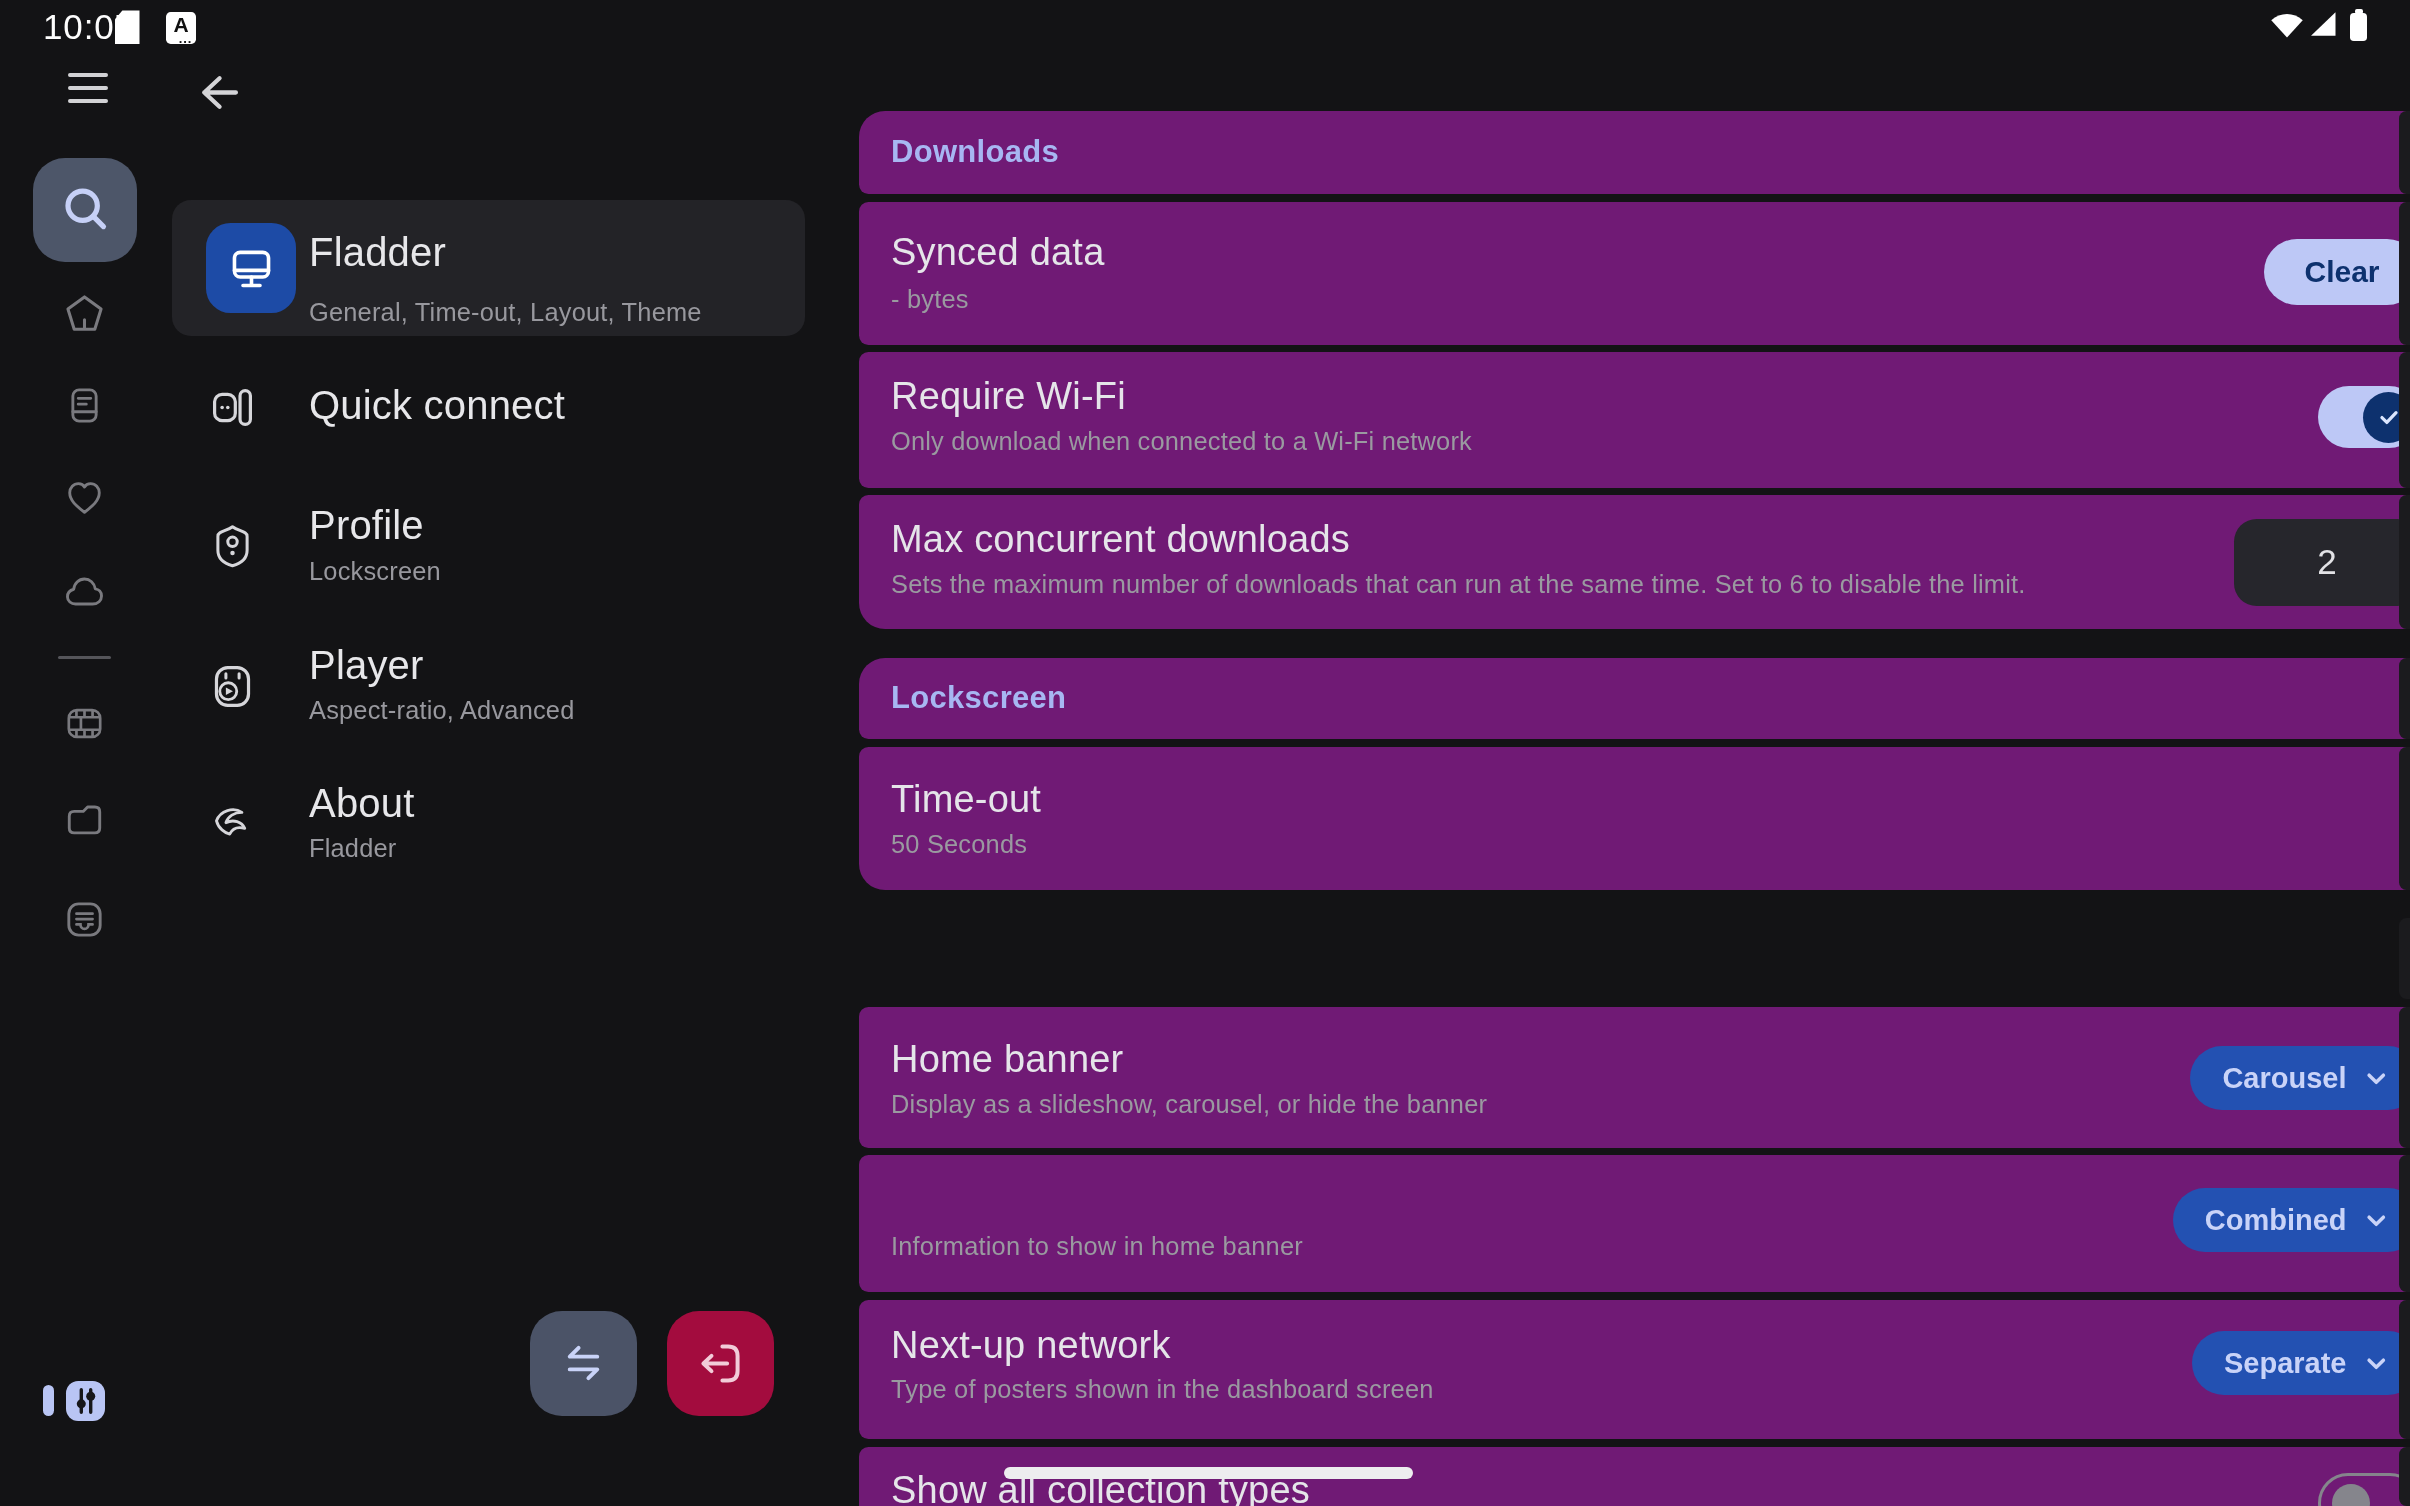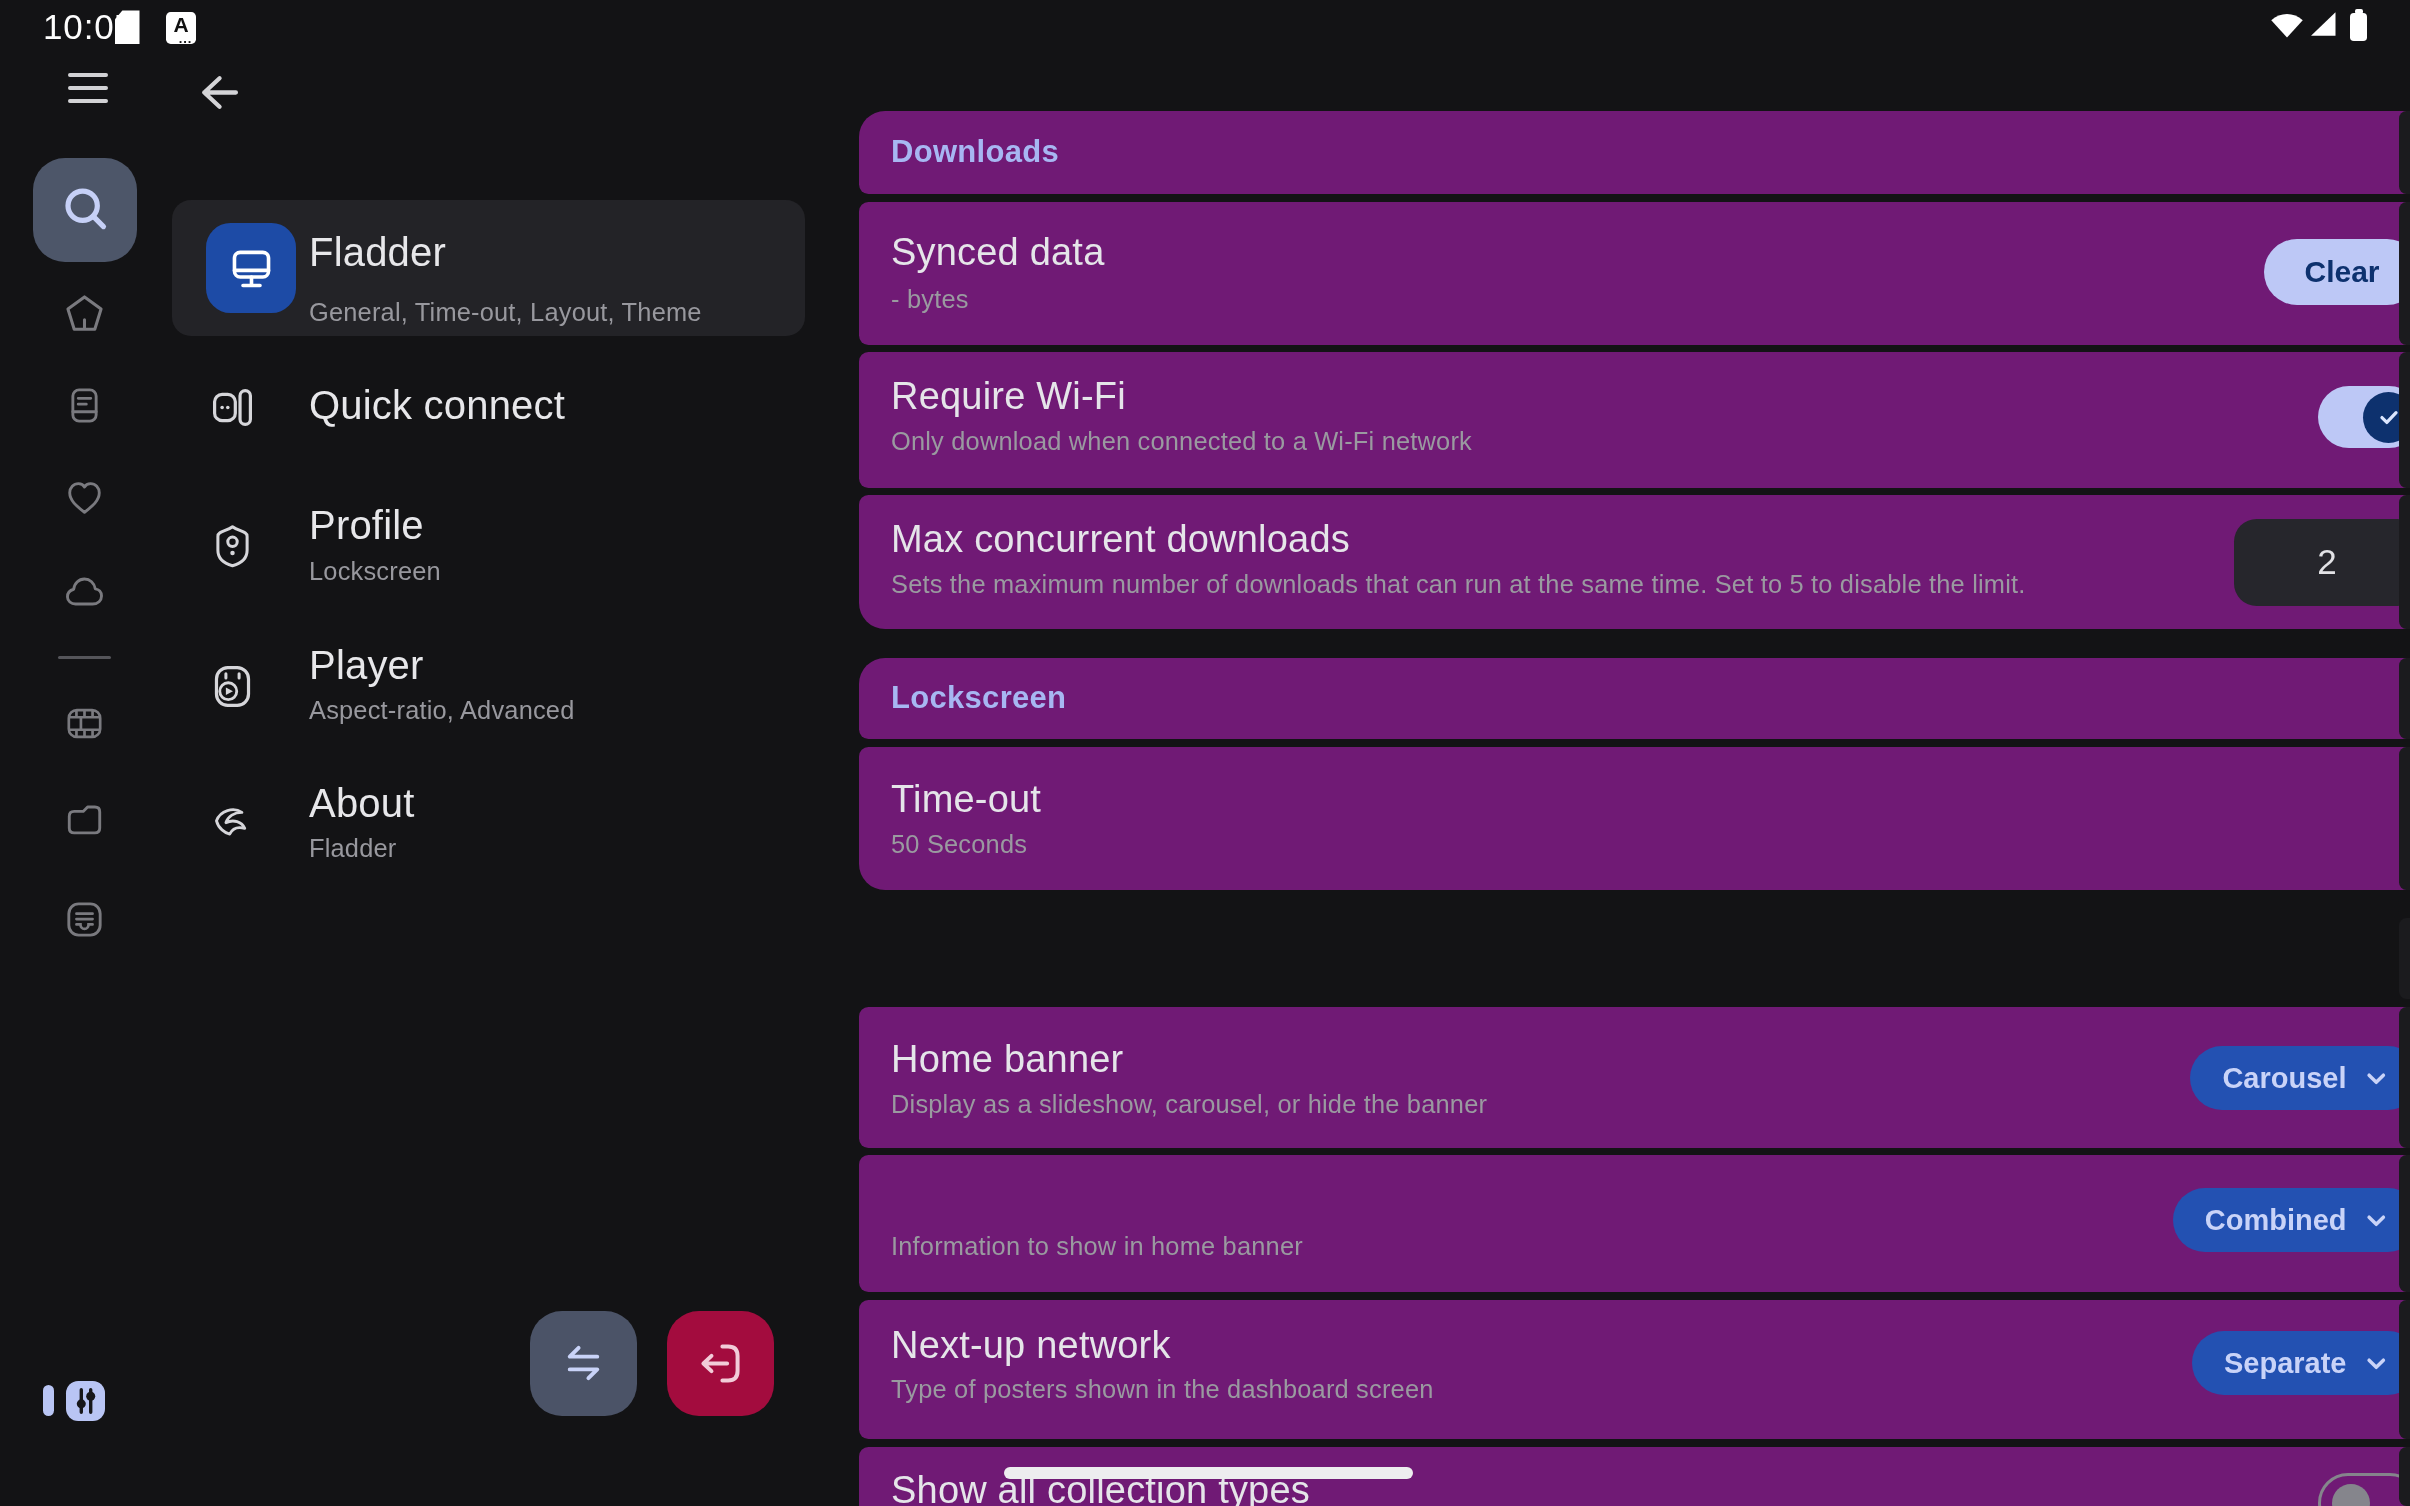--- a/index.html
+++ b/index.html
@@ -213,21 +213,21 @@
       <div class="thumb">
         <svg width="26" height="26" viewBox="0 0 24 24">
           <path d="M5.5 12.5 L10 17 L18.5 8" stroke="#dbe6ff" stroke-width="3" fill="none" stroke-linecap="round" stroke-linejoin="round"></path>
         </svg>
       </div>
     </div>
   </div>
 
   <div class="card rBot" style="top:495px;height:134px">
     <div class="title" style="top:21.7px">Max concurrent downloads</div>
-    <div class="sub" style="top:73px">Sets the maximum number of downloads that can run at the same time. Set to 5 to disable the limit.</div>
+    <div class="sub" style="top:73px">Sets the maximum number of downloads that can run at the same time. Set to 6 to disable the limit.</div>
     <div class="valuebox" style="top:23.5px">2</div>
   </div>
 
   <div class="card rTop" style="top:658px;height:81px">
     <div class="hdr" style="top:21.7px">Lockscreen</div>
   </div>
 
   <div class="card rBot" style="top:747px;height:143px">
     <div class="title" style="top:30px">Time-out</div>
     <div class="sub" style="top:81px">50 Seconds</div>

